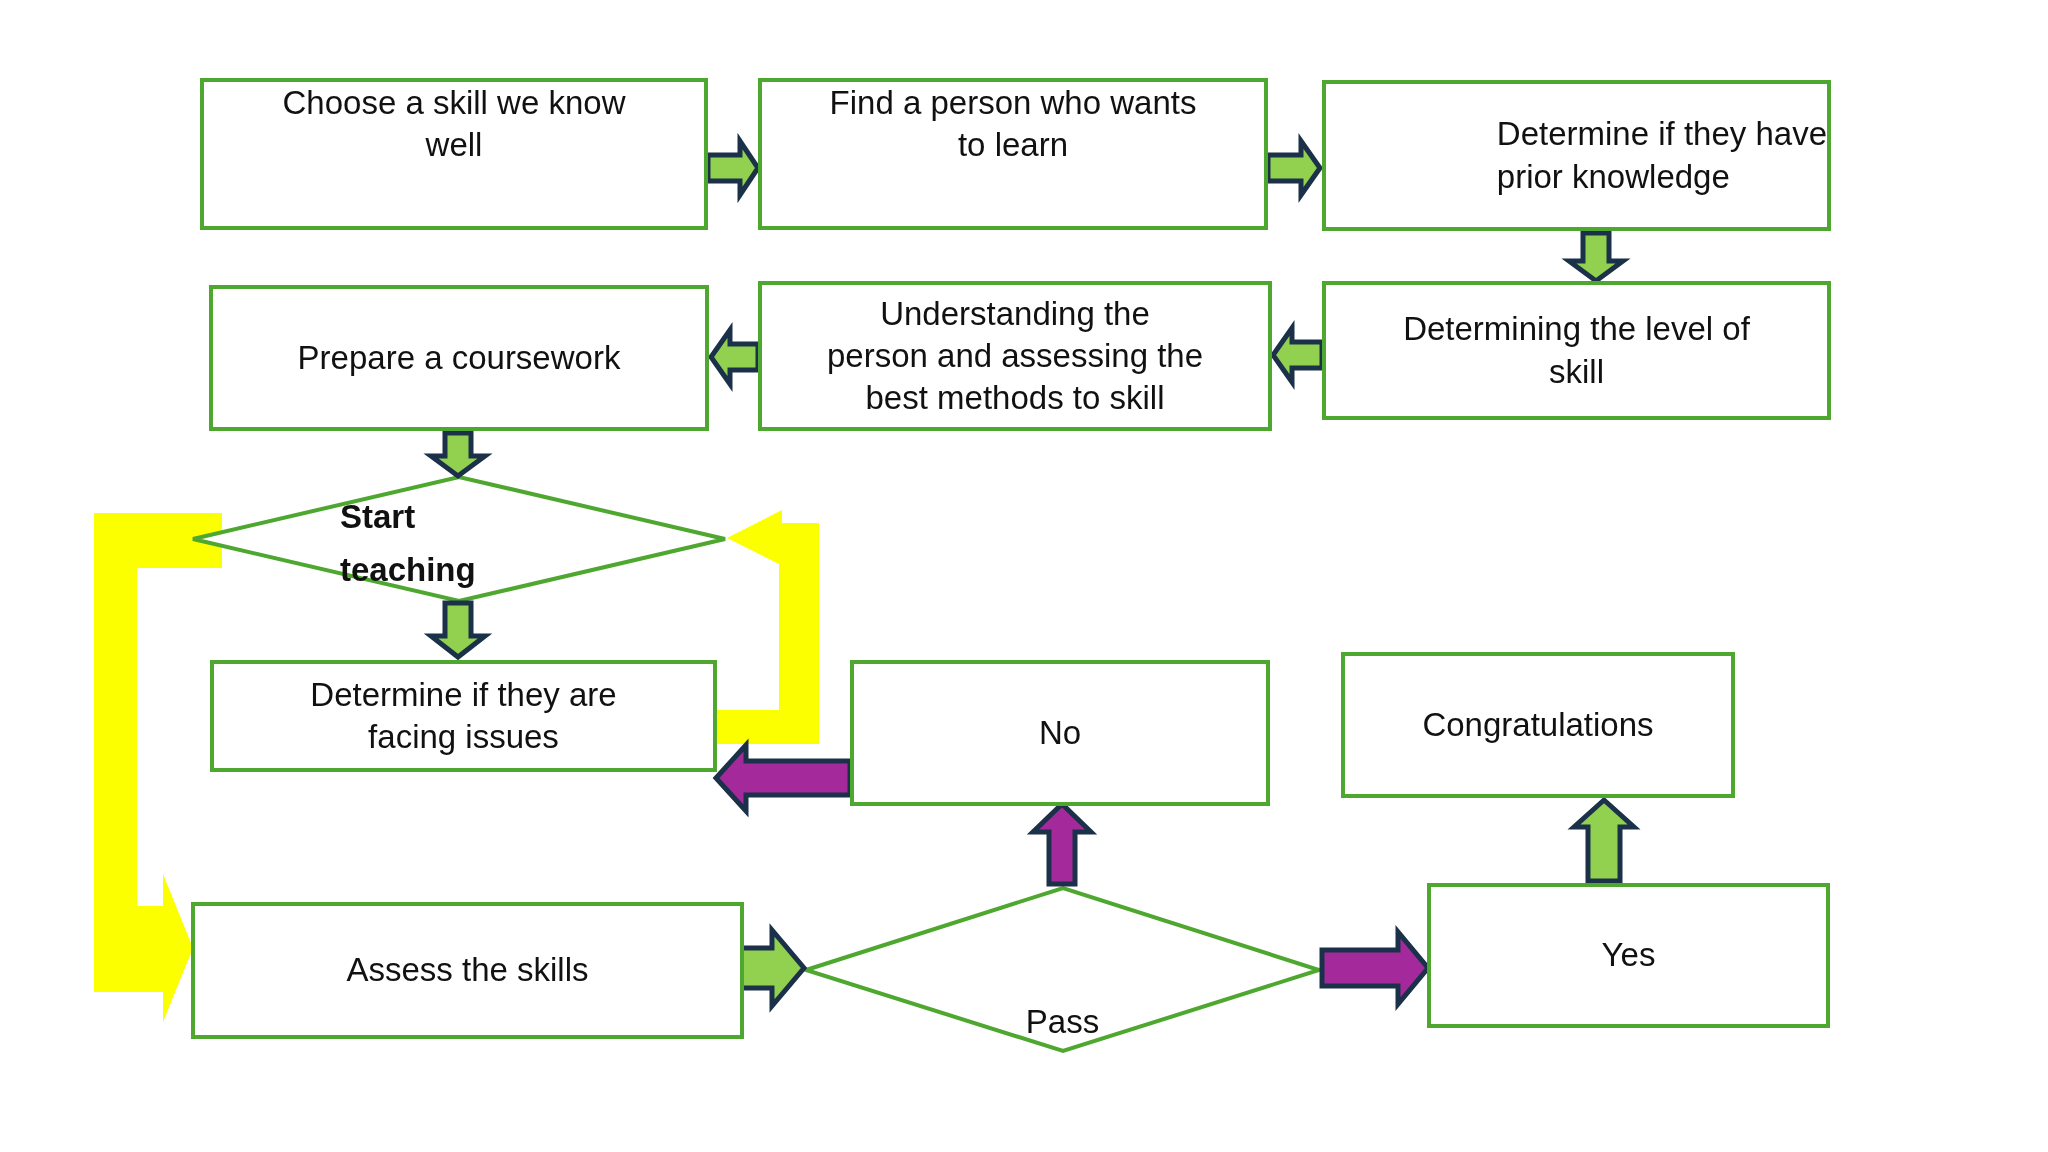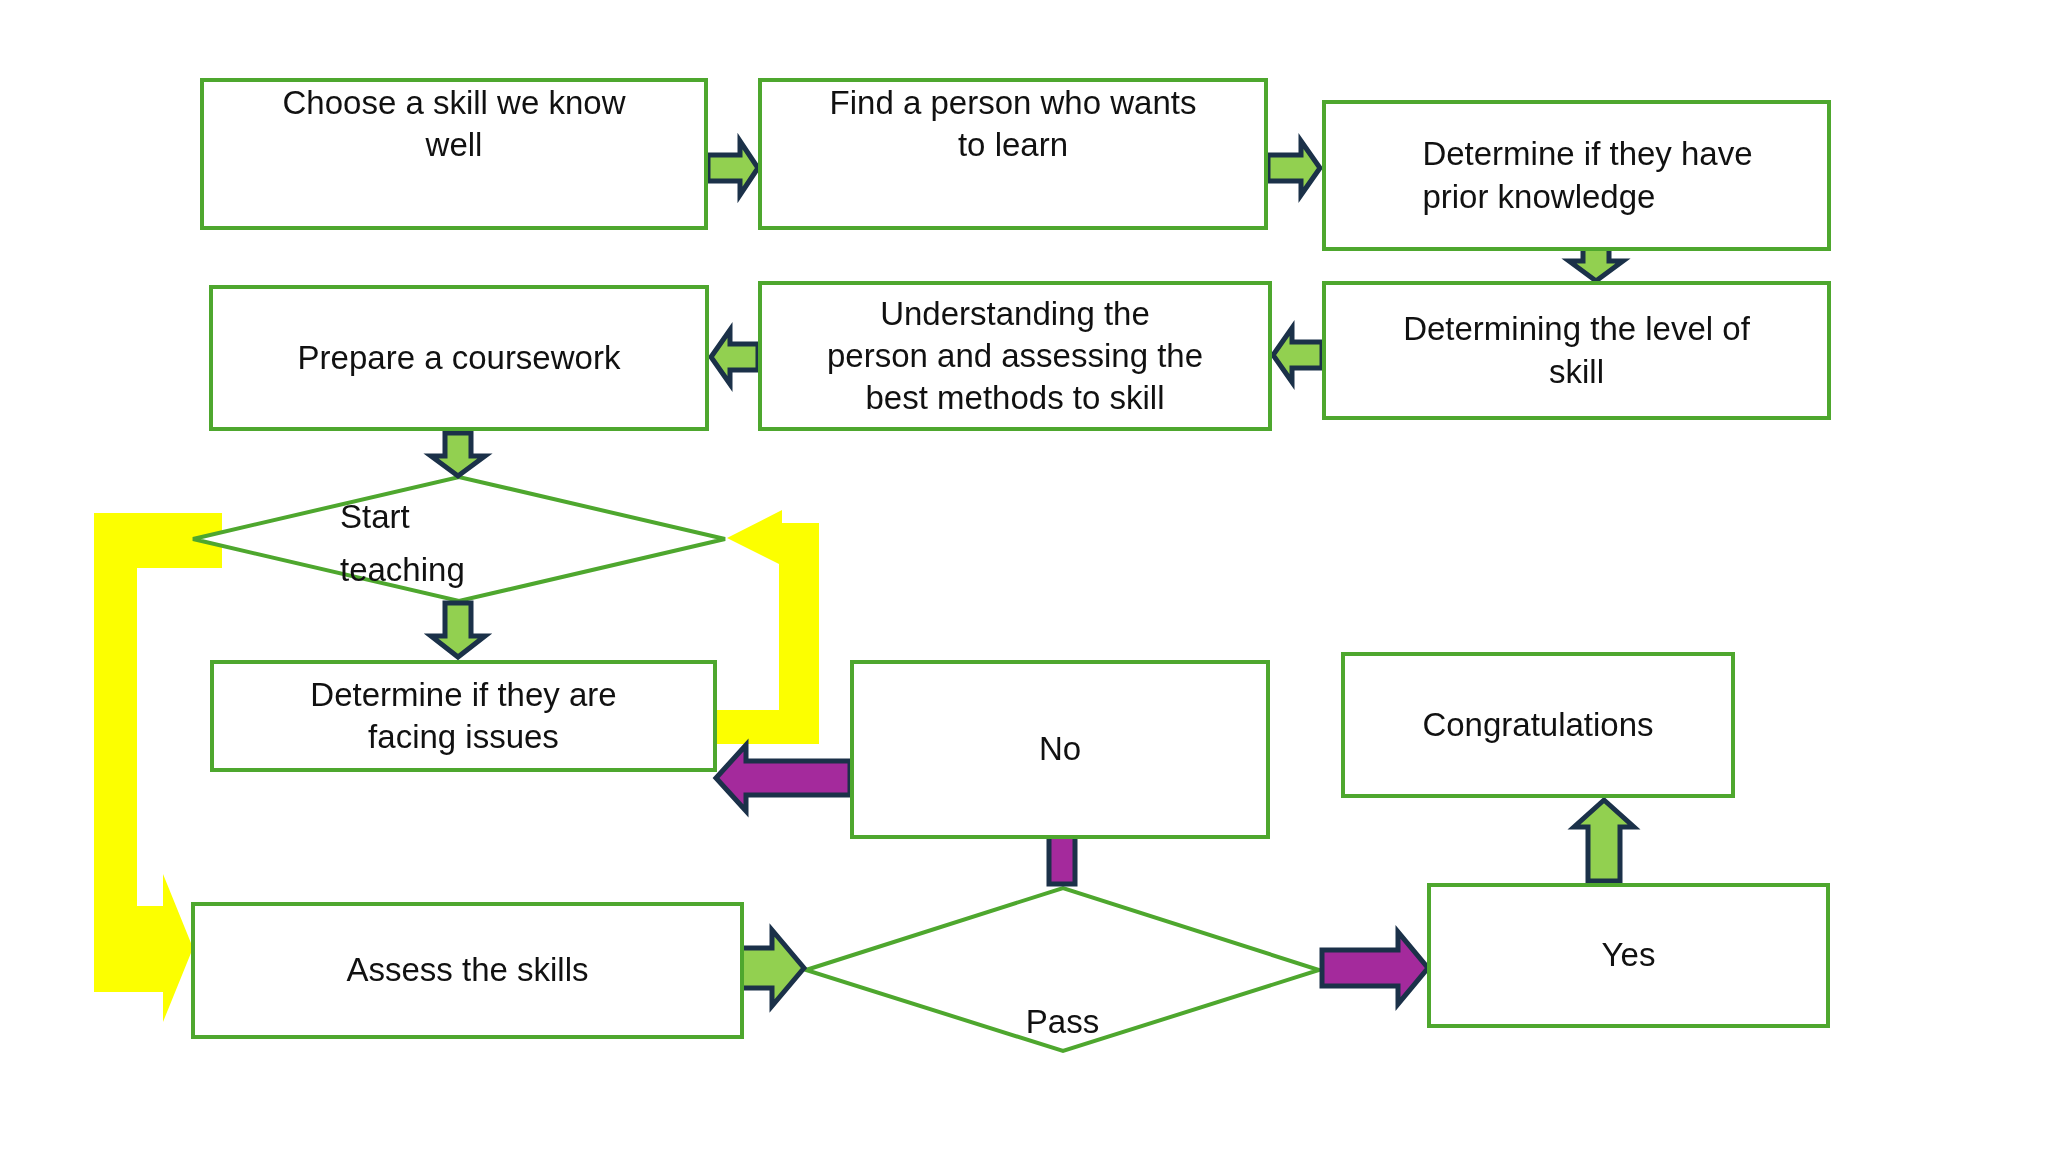--- a/index.html
+++ b/index.html
@@ -28,27 +28,27 @@
     background: #ffffff;
     display: flex;
     align-items: center;
     justify-content: center;
     text-align: center;
     font-size: 33px;
     line-height: 1.28;
   }
   .node .lbl { white-space: pre-line; }
   .node.top-align { align-items: flex-start; }
-  .node.left-align { justify-content: center; text-align: left; padding-left: 22px; margin-top: 20px; }
+  .node.left-align { justify-content: flex-end; text-align: left; padding-left: 22px; }
   .diamond-label {
     position: absolute;
     font-size: 33px;
     white-space: pre-line;
   }
-  .diamond-label.d1 { line-height: 1.62; text-align: left; }
+  .diamond-label.d1 { line-height: 1.62; text-align: left; font-weight: bold; }
   .diamond-label.d2 {
     display: flex; align-items: center; justify-content: center;
     text-align: center;
   }
 </style>
 </head>
 <body>
 
 <div class="stage">
 
@@ -103,21 +103,21 @@
 
   <div class="node" style="left:209px; top:285px; width:500px; height:146px;">
     <span class="lbl">Prepare a coursework</span>
   </div>
 
   <div class="node" style="left:210px; top:660px; width:507px; height:112px;">
     <span class="lbl">Determine if they are
 facing issues</span>
   </div>
 
-  <div class="node" style="left:850px; top:660px; width:420px; height:179px;">
+  <div class="node" style="left:850px; top:660px; width:420px; height:146px;">
     <span class="lbl">No</span>
   </div>
 
   <div class="node" style="left:1341px; top:652px; width:394px; height:146px;">
     <span class="lbl">Congratulations</span>
   </div>
 
   <div class="node" style="left:191px; top:902px; width:553px; height:137px;">
     <span class="lbl">Assess the skills</span>
   </div>

